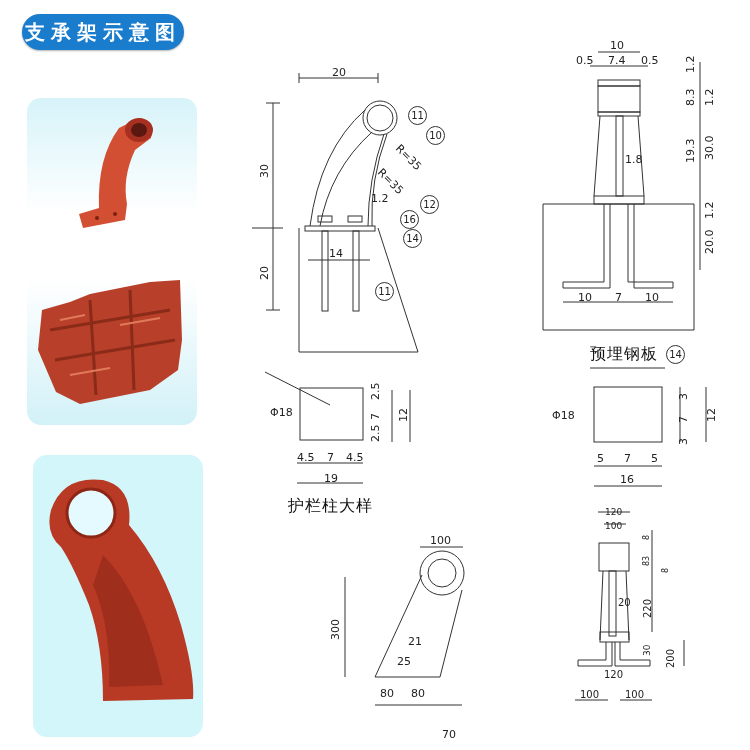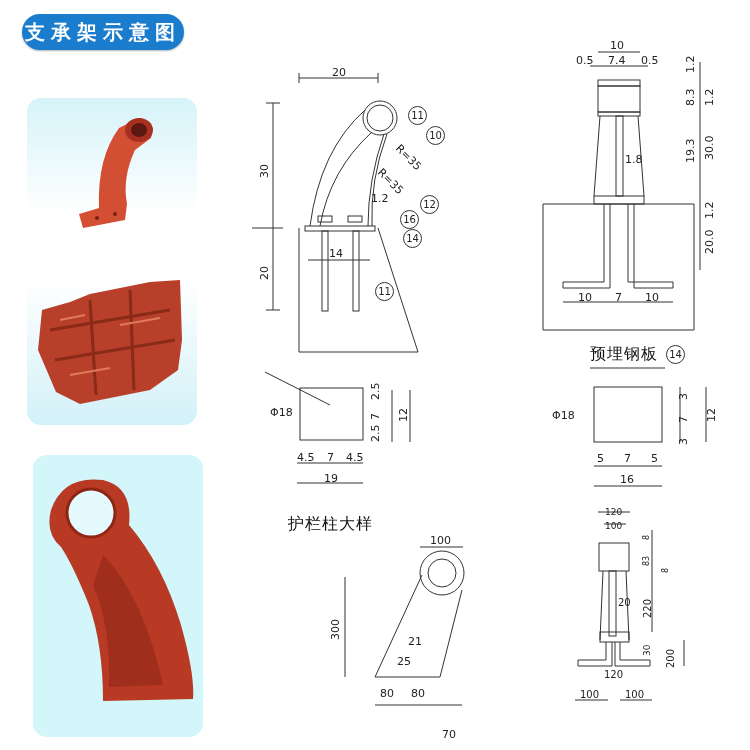--- a/index.html
+++ b/index.html
@@ -166,21 +166,21 @@
 
 <div class="lbl" style="left:270px;top:407px">Φ18</div>
 <div class="lbl v" style="left:370px;top:400px">2.5</div>
 <div class="lbl v" style="left:370px;top:420px">7</div>
 <div class="lbl v" style="left:370px;top:442px">2.5</div>
 <div class="lbl v" style="left:398px;top:422px">12</div>
 <div class="lbl" style="left:297px;top:452px">4.5</div>
 <div class="lbl" style="left:327px;top:452px">7</div>
 <div class="lbl" style="left:346px;top:452px">4.5</div>
 <div class="lbl" style="left:324px;top:473px">19</div>
-<div class="caption" style="left:288px;top:514px">护栏柱大样</div>
+<div class="caption" style="left:288px;top:496px">护栏柱大样</div>
 
 <div class="lbl" style="left:552px;top:410px">Φ18</div>
 <div class="lbl v" style="left:678px;top:400px">3</div>
 <div class="lbl v" style="left:678px;top:423px">7</div>
 <div class="lbl v" style="left:678px;top:445px">3</div>
 <div class="lbl v" style="left:706px;top:422px">12</div>
 <div class="lbl" style="left:597px;top:453px">5</div>
 <div class="lbl" style="left:624px;top:453px">7</div>
 <div class="lbl" style="left:651px;top:453px">5</div>
 <div class="lbl" style="left:620px;top:474px">16</div>

